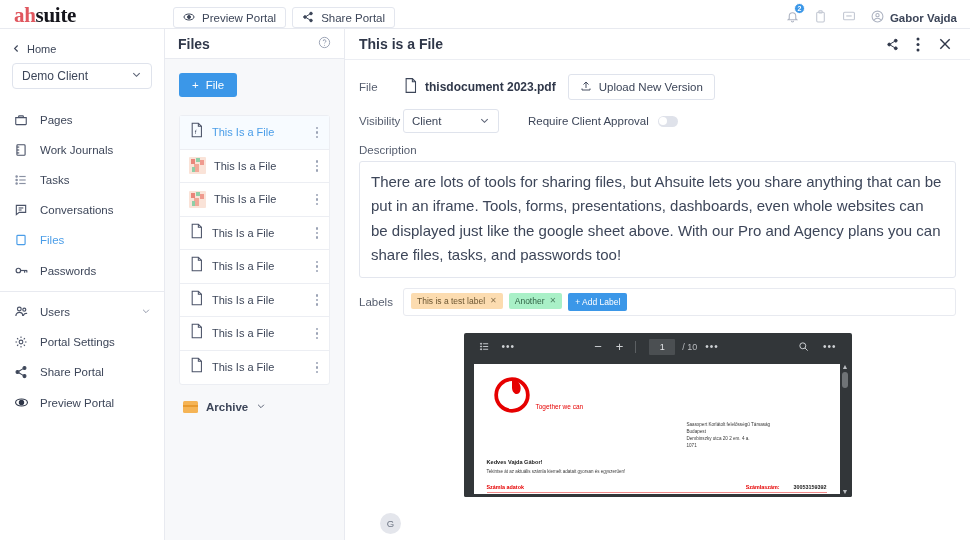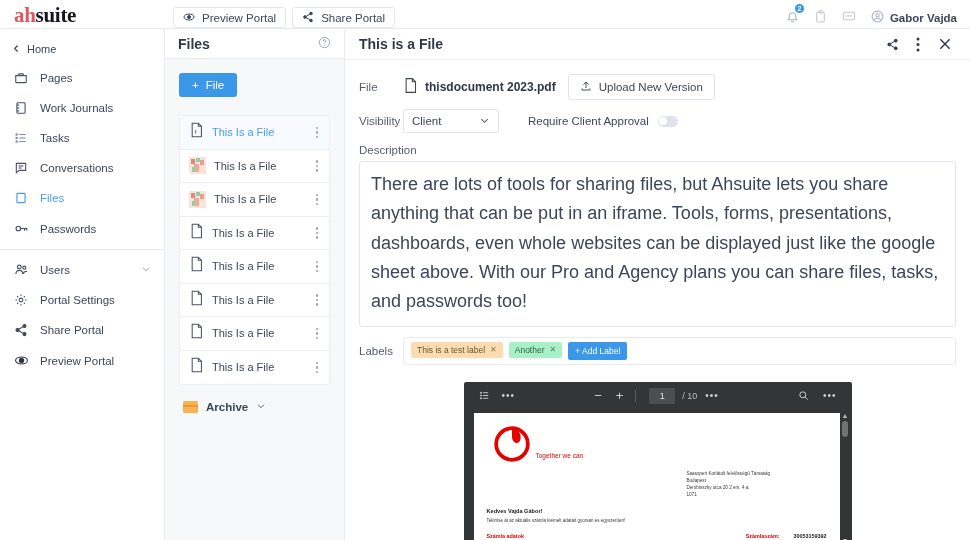--- a/index.html
+++ b/index.html
@@ -124,21 +124,21 @@
     display:flex; align-items:center; justify-content:space-between; padding: 0 8px;
     font-size:11.5px; color:#3d4659; cursor:pointer;
   }
   .approval { display:flex; align-items:center; gap:9px; margin-left:29px; font-size:11.5px; color:#3d4659;}
   .toggle { width:20px; height:11px; border-radius:6px; background:#dfe2ea; position:relative; cursor:pointer; }
   .toggle .knob { position:absolute; left:1.5px; top:1.5px; width:8px; height:8px; border-radius:50%; background:#fff; }
 
   .sec-label { font-size:11.5px; color:#555d6e; margin: 11px 0 5px 0; }
   .desc-box {
     border:1px solid #e3e6ee; border-radius:3px; padding: 8px 11px 9px 11px;
-    font-size:18px; line-height:1.63; color:#3d4659;
+    font-size:15px; line-height:1.63; color:#3d4659;
   }
   .labels-row { display:flex; align-items:center; margin-top:10px; }
   .labels-field { flex:1; border:1px solid #e8eaf0; border-radius:3px; padding: 4px 7px; display:flex; gap:6px; align-items:flex-start; }
   .chip { display:inline-flex; align-items:center; gap:5px; font-size:8.5px; border-radius:2px; padding: 3px 6px; cursor:pointer;}
   .chip .x { font-size:8px; opacity:.75; }
   .chip.orange { background:#fcdcb0; color:#6b5530; }
   .chip.green { background:#a9f0c7; color:#2f6244; }
   .chip.blue { background:#3b97e8; color:#fff; padding: 4px 7px; }
 
   
@@ -265,20 +265,28 @@
   <div class="body">
 
     <div class="sidebar">
       <div class="home-row">
         <span>
           <svg width="9" height="9" viewBox="0 0 24 24" fill="none" stroke="#3d4659" stroke-width="3">
               <polyline points="15,4 7,12 15,20"></polyline>
             </svg>
         </span>
         <span>Home</span>
+      </div>
+      <div class="client-select">
+        <span>Demo Client</span>
+        <span>
+          <svg width="11" height="11" viewBox="0 0 24 24" fill="none" stroke="#5b6275" stroke-width="2.4">
+              <polyline points="5,9 12,16 19,9"></polyline>
+            </svg>
+        </span>
       </div>
 
       <div class="nav">
         <div class="nav-item">
           <span class="nico">
             <svg width="14" height="14" viewBox="0 0 24 24" fill="none" stroke="#4a5267" stroke-width="1.9">
                 <path d="M3 8h18v11a1 1 0 01-1 1H4a1 1 0 01-1-1V8z"></path>
                 <path d="M8 8V6a1 1 0 011-1h6a1 1 0 011 1v2"></path>
               </svg>
           </span>

